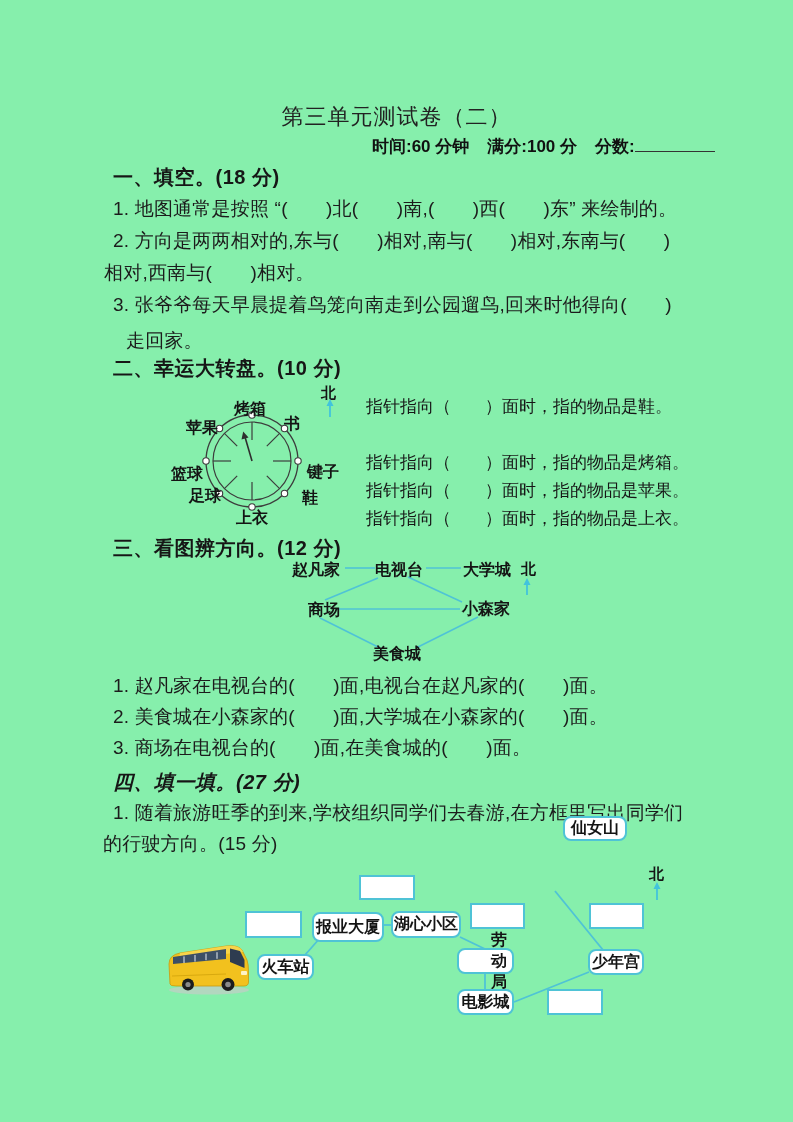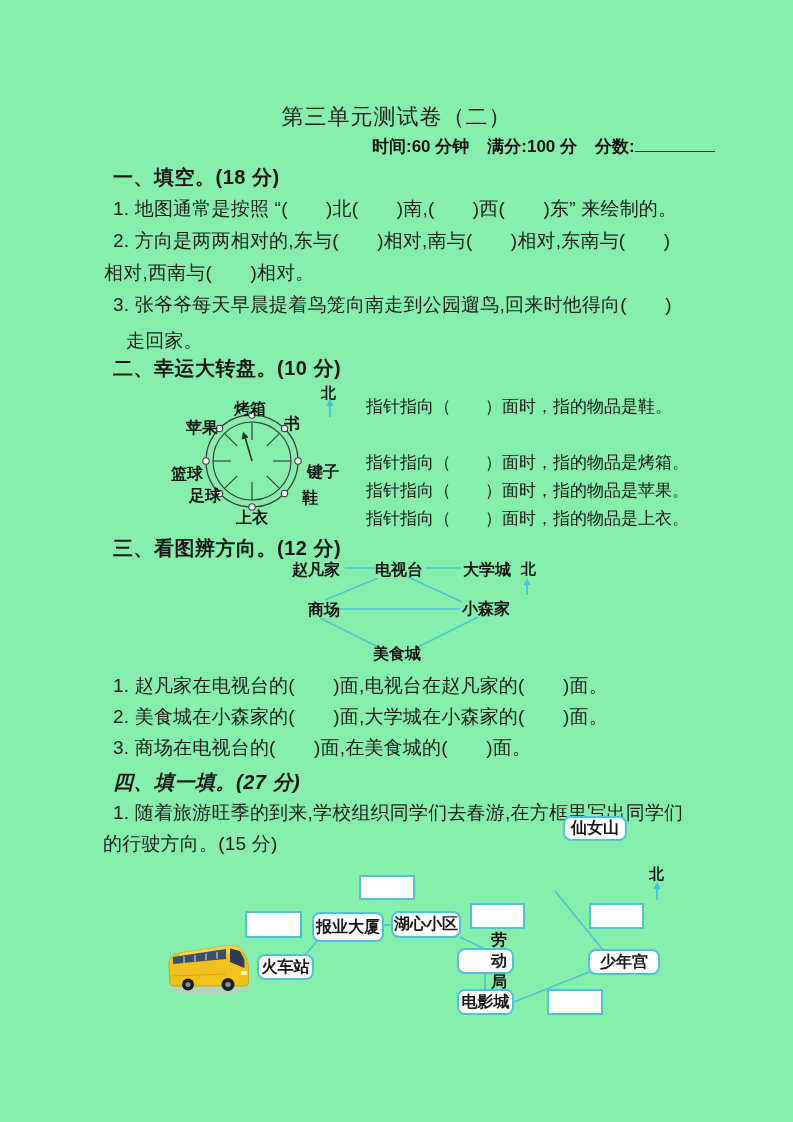--- a/index.html
+++ b/index.html
@@ -144,21 +144,21 @@
     </div>
   <div class="box" style="top:911px;left:391px;width:70px;height:27px;">
       <span>湖心小区</span>
     </div>
   <div class="box" style="top:954px;left:257px;width:57px;height:26px;">
       <span>火车站</span>
     </div>
   <div class="box" style="top:948px;left:457px;width:57px;height:26px;padding-left:32px;">
       <span>劳动局</span>
     </div>
-  <div class="box" style="top:949px;left:588px;width:72px;height:26px;">
+  <div class="box" style="top:949px;left:588px;width:56px;height:26px;">
       <span>少年宫</span>
     </div>
   <div class="box" style="top:989px;left:457px;width:57px;height:26px;justify-content:center;">
       <span>电影城</span>
     </div>
 
   <div class="ebox" style="top:875px;left:359px;width:56px;height:25px;"></div>
   <div class="ebox" style="top:911px;left:245px;width:57px;height:27px;"></div>
   <div class="ebox" style="top:903px;left:470px;width:55px;height:26px;"></div>
   <div class="ebox" style="top:903px;left:589px;width:55px;height:26px;"></div>

